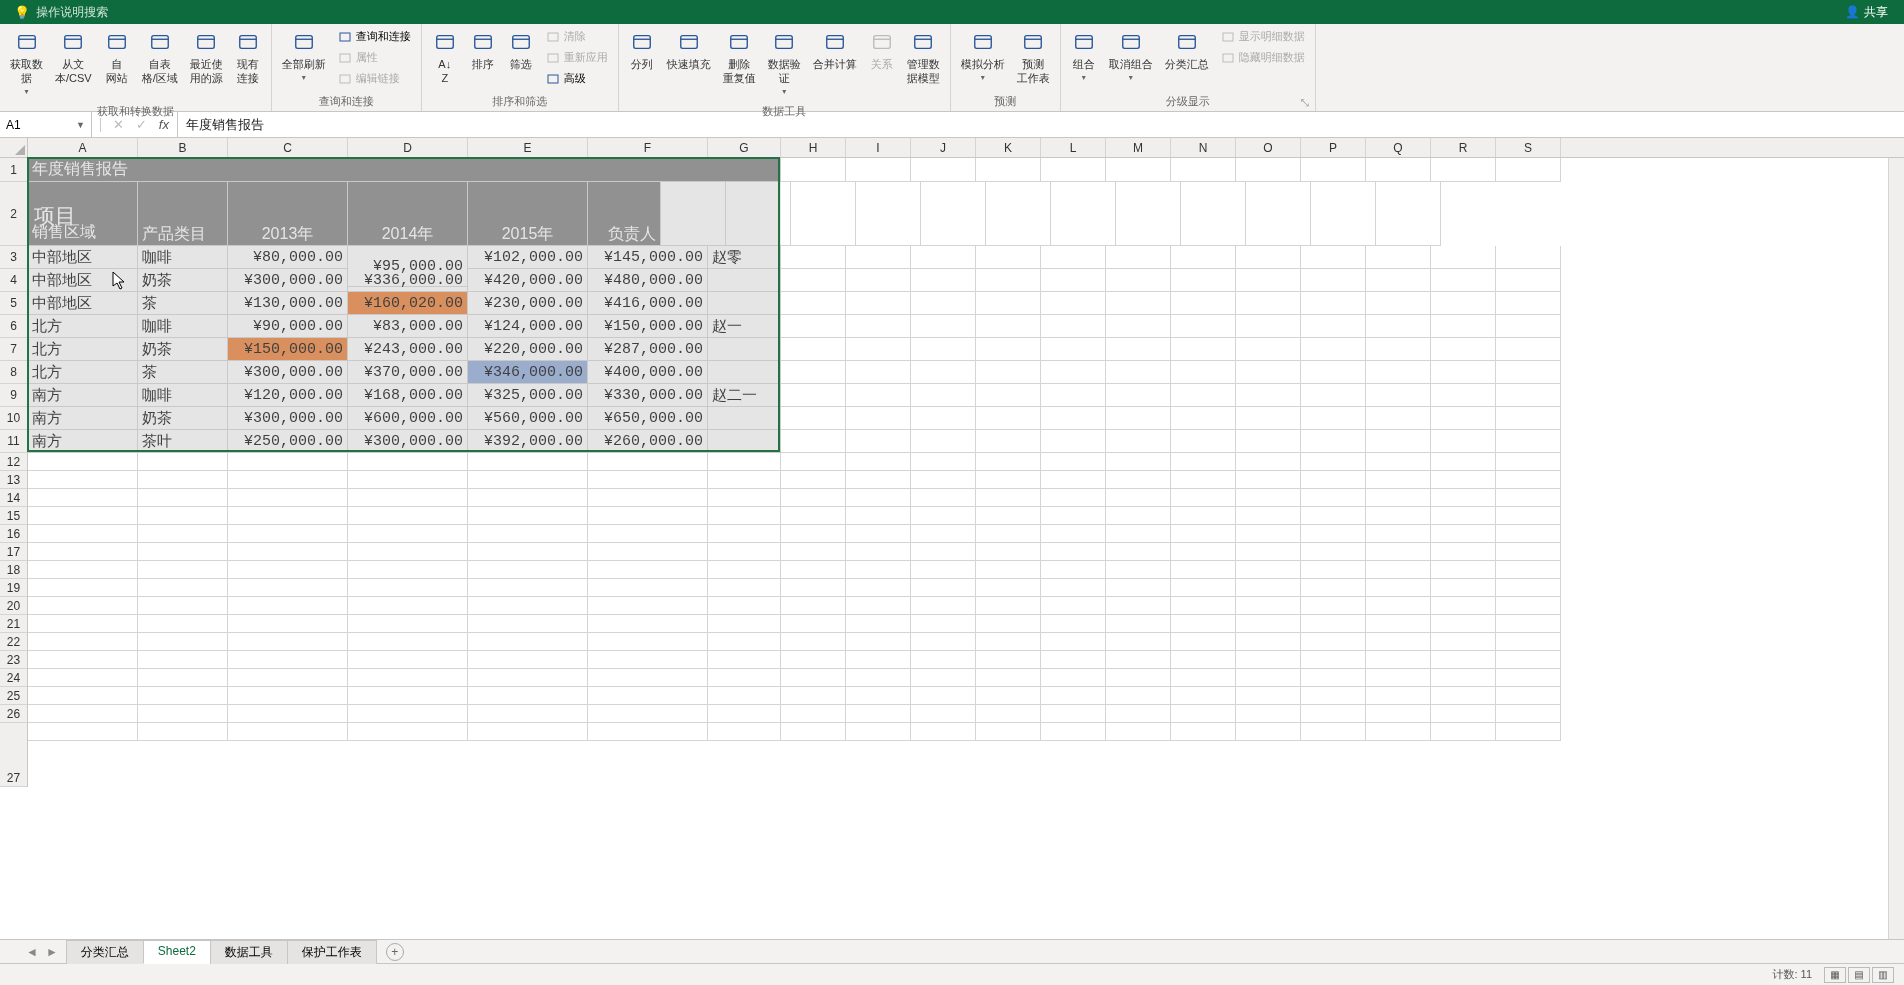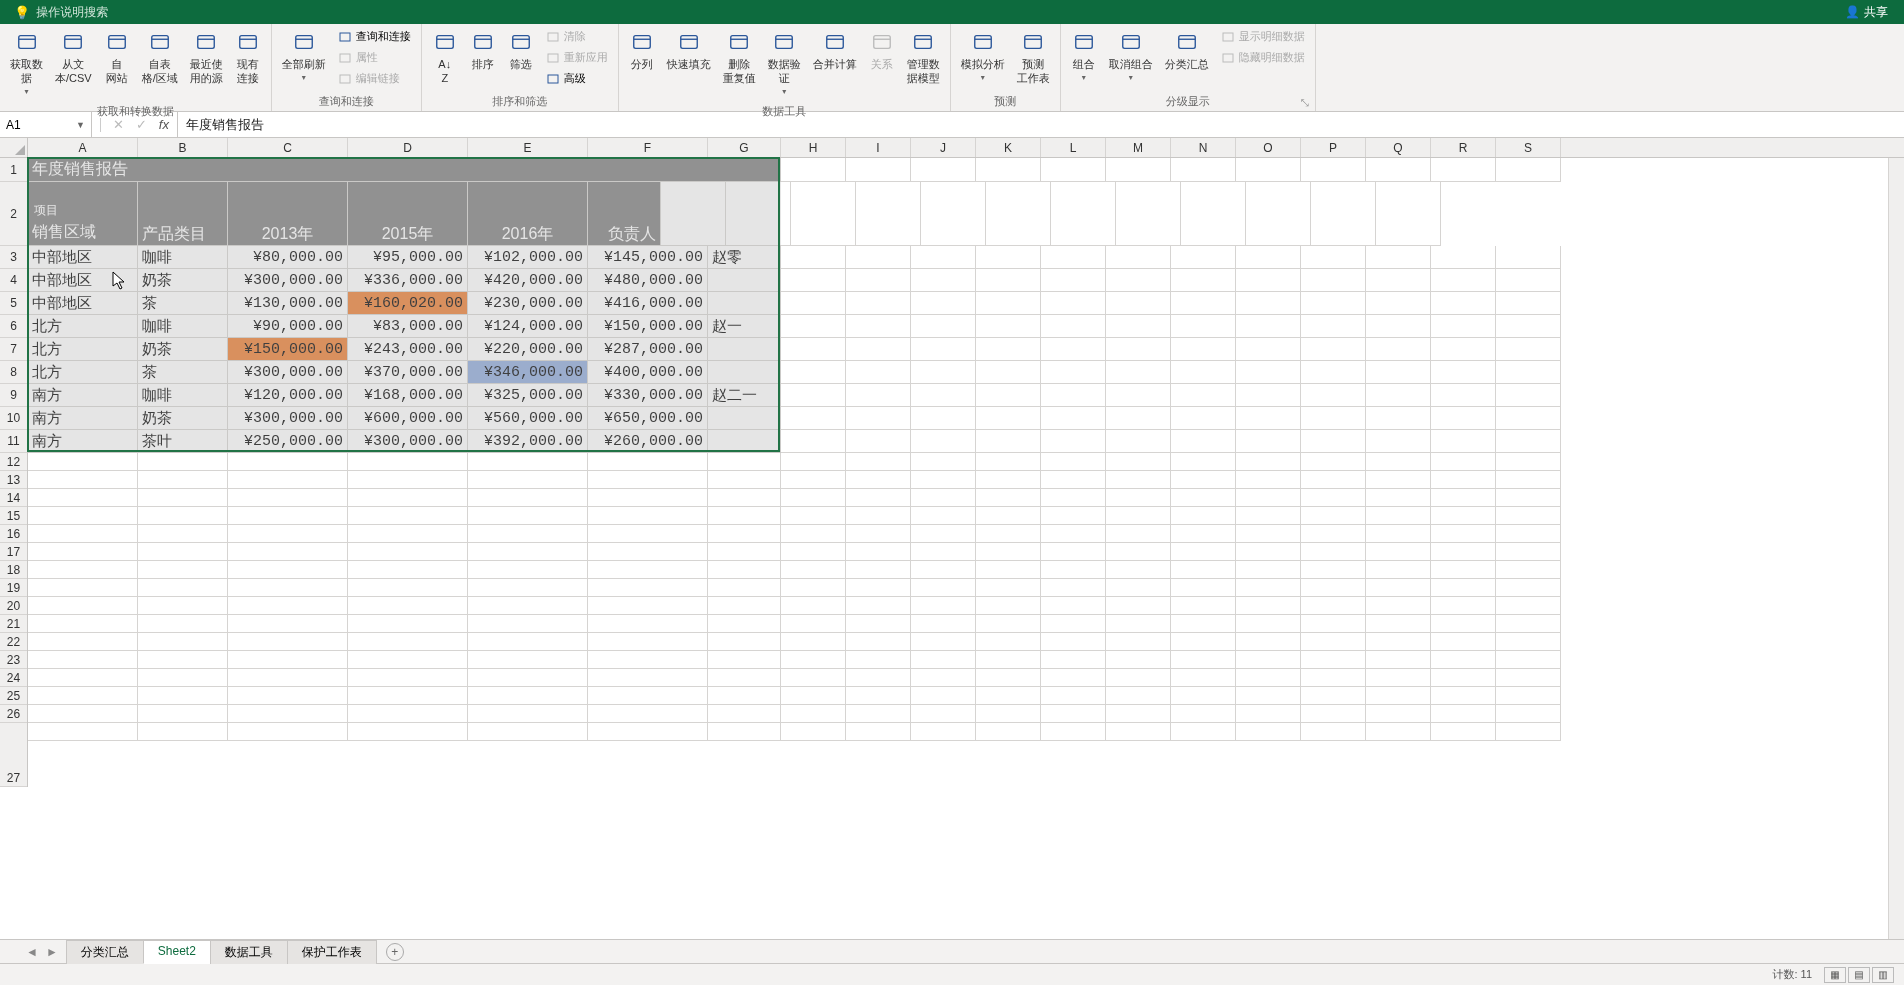--- a/index.html
+++ b/index.html
@@ -471,46 +471,46 @@
         <div class="cell" style="width: 65px; height: 24px;"></div>
         <div class="cell" style="width: 65px; height: 24px;"></div>
         <div class="cell" style="width: 65px; height: 24px;"></div>
         <div class="cell" style="width: 65px; height: 24px;"></div>
         <div class="cell" style="width: 65px; height: 24px;"></div>
         <div class="cell" style="width: 65px; height: 24px;"></div>
         <div class="cell" style="width: 65px; height: 24px;"></div>
       </div>
       <div class="row" style="top: 24px; height: 64px;">
         <div class="cell header-dark" style="width: 110px; height: 64px; position: relative;">
-          <div style="position: absolute; left: 6px; top: 20px; font-size: 12px;">项目</div>
+          <div style="position: absolute; left: 6px; top: 20px; font-size: 21px;">项目</div>
           <div style="position: absolute; left: 4px; bottom: 2px; font-size: 16px;">销售区域</div>
         </div>
         <div class="cell header-dark" style="width: 90px; height: 64px; align-items: flex-end;">产品类目</div>
         <div class="cell header-dark" style="width: 120px; height: 64px; align-items: flex-end; justify-content: center;">2013年</div>
+        <div class="cell header-dark" style="width: 120px; height: 64px; align-items: flex-end; justify-content: center;">2014年</div>
         <div class="cell header-dark" style="width: 120px; height: 64px; align-items: flex-end; justify-content: center;">2015年</div>
-        <div class="cell header-dark" style="width: 120px; height: 64px; align-items: flex-end; justify-content: center;">2016年</div>
         <div class="cell header-dark" style="width: 73px; height: 64px; align-items: flex-end; justify-content: flex-end;">负责人</div>
         <div class="cell" style="width: 65px; height: 64px;"></div>
         <div class="cell" style="width: 65px; height: 64px;"></div>
         <div class="cell" style="width: 65px; height: 64px;"></div>
         <div class="cell" style="width: 65px; height: 64px;"></div>
         <div class="cell" style="width: 65px; height: 64px;"></div>
         <div class="cell" style="width: 65px; height: 64px;"></div>
         <div class="cell" style="width: 65px; height: 64px;"></div>
         <div class="cell" style="width: 65px; height: 64px;"></div>
         <div class="cell" style="width: 65px; height: 64px;"></div>
         <div class="cell" style="width: 65px; height: 64px;"></div>
         <div class="cell" style="width: 65px; height: 64px;"></div>
         <div class="cell" style="width: 65px; height: 64px;"></div>
       </div>
       <div class="row" style="top: 88px; height: 23px;">
         <div class="cell" style="width: 110px; height: 23px;">中部地区</div>
         <div class="cell" style="width: 90px; height: 23px;">咖啡</div>
         <div class="cell num " style="width: 120px; height: 23px;">¥80,000.00</div>
-        <div class="cell num " style="width: 120px; height: 23px;">¥95,000.00</div>
+        <div class="cell num " style="width: 120px; height: 41px;">¥95,000.00</div>
         <div class="cell num " style="width: 120px; height: 23px;">¥102,000.00</div>
         <div class="cell num " style="width: 120px; height: 23px;">¥145,000.00</div>
         <div class="cell" style="width: 73px; height: 23px;">赵零</div>
         <div class="cell" style="width: 65px; height: 23px;"></div>
         <div class="cell" style="width: 65px; height: 23px;"></div>
         <div class="cell" style="width: 65px; height: 23px;"></div>
         <div class="cell" style="width: 65px; height: 23px;"></div>
         <div class="cell" style="width: 65px; height: 23px;"></div>
         <div class="cell" style="width: 65px; height: 23px;"></div>
         <div class="cell" style="width: 65px; height: 23px;"></div>

